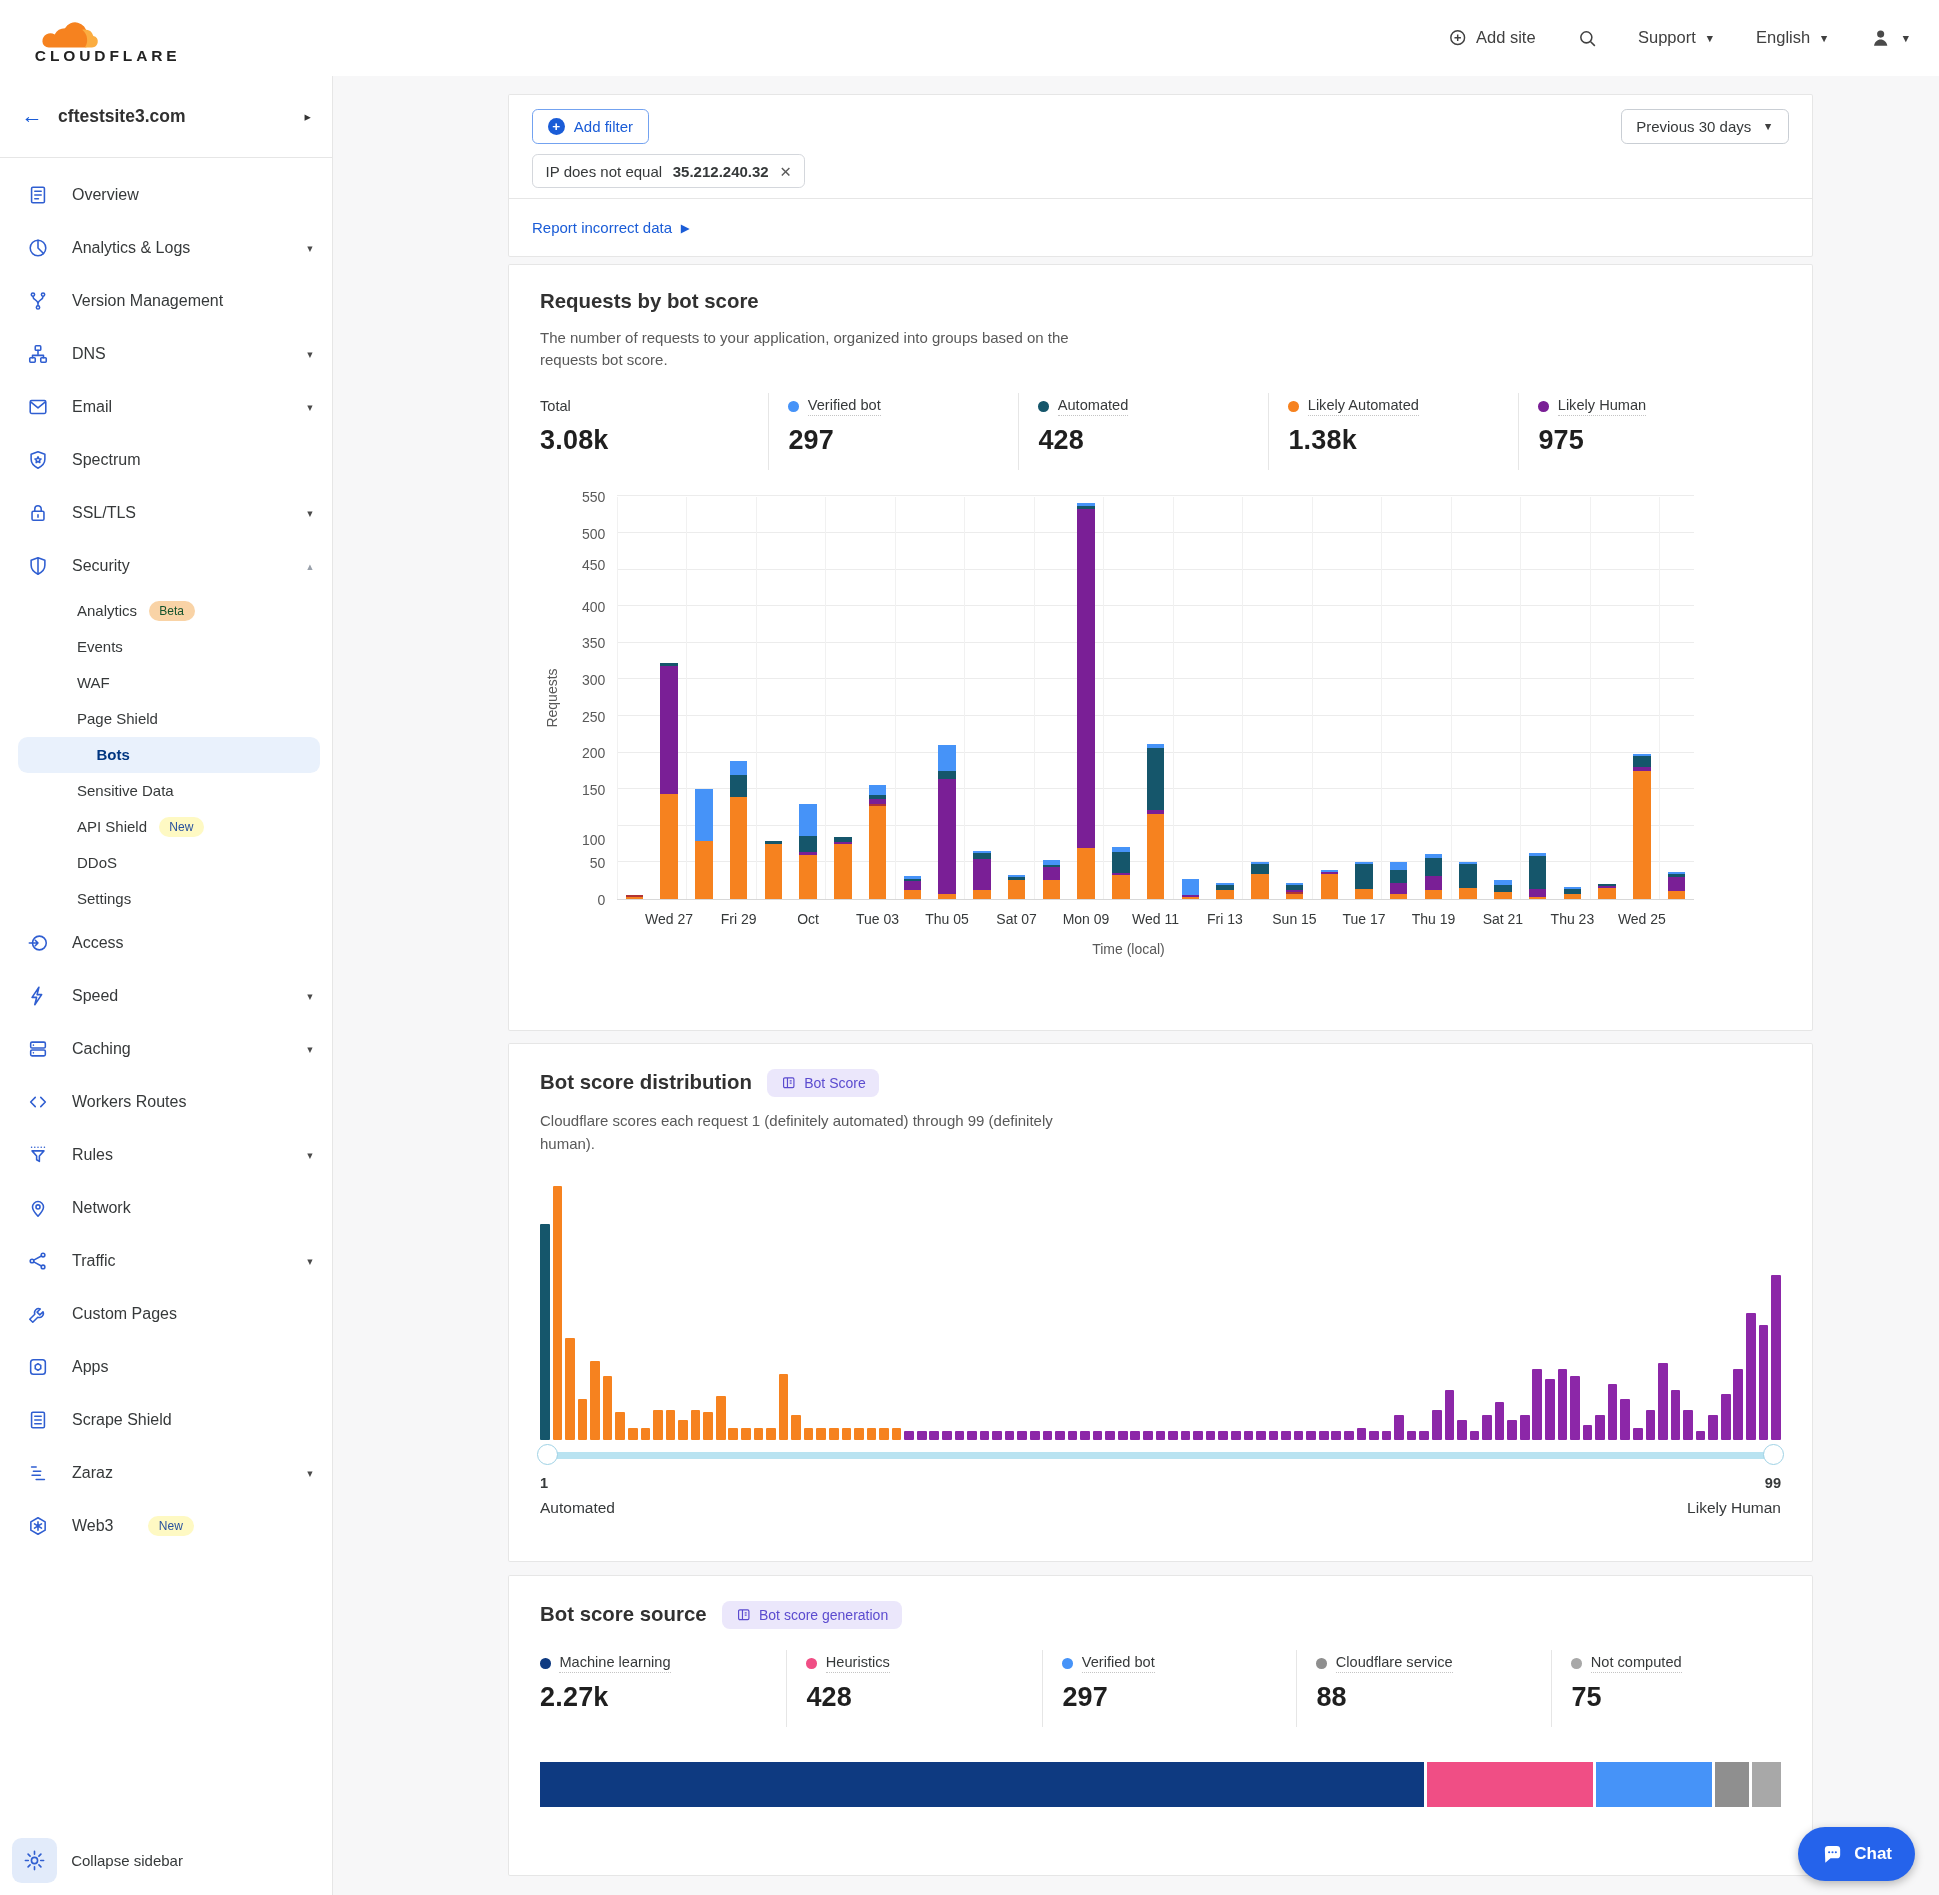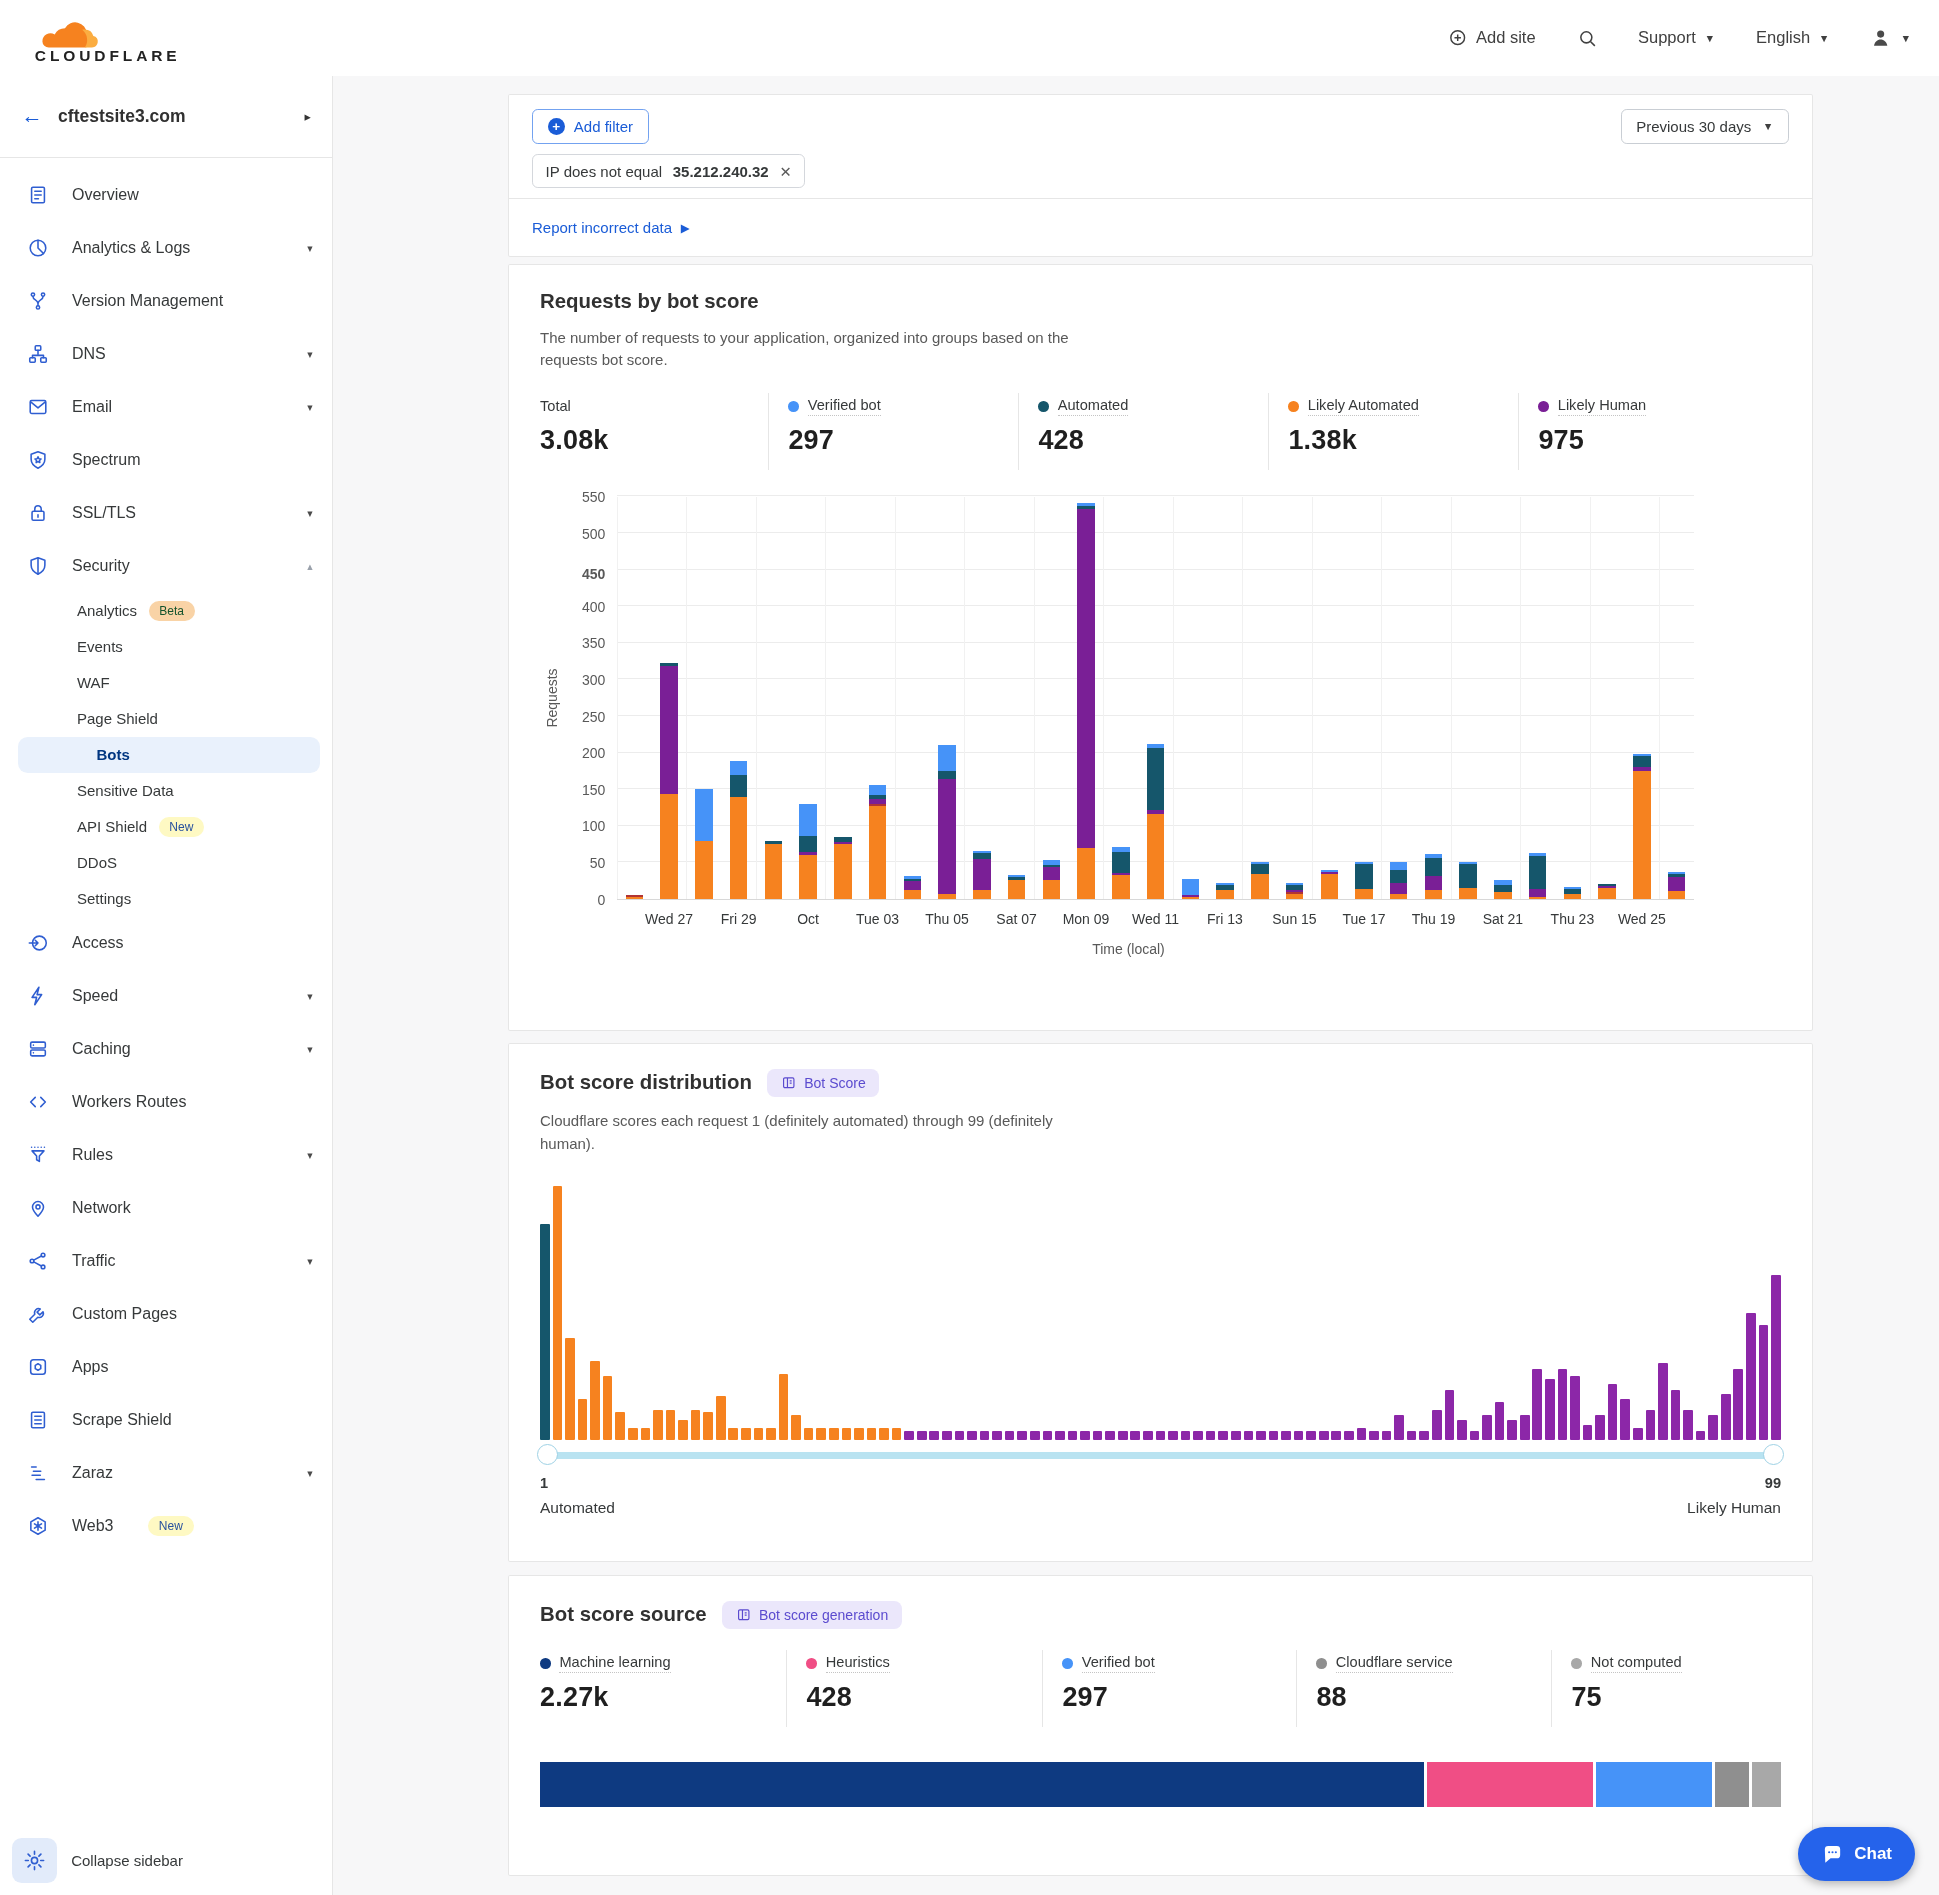--- a/index.html
+++ b/index.html
@@ -444,35 +444,35 @@
     <div class="chart-wrap">
       <div class="y-title">
           <span>Requests</span>
         </div>
       <div class="plot-outer">
         <div class="plot" id="timeline-plot">
             <span class="ytick" style="top: 403px;">0</span>
             <div class="hline" style="bottom: 37px;"></div>
             <span class="ytick" style="top: 366px;">50</span>
             <div class="hline" style="bottom: 73px;"></div>
-            <span class="ytick" style="top: 329px;">100</span>
+            <span class="ytick" style="top: 343px;">100</span>
             <div class="hline" style="bottom: 110px;"></div>
             <span class="ytick" style="top: 293px;">150</span>
             <div class="hline" style="bottom: 146px;"></div>
             <span class="ytick" style="top: 256px;">200</span>
             <div class="hline" style="bottom: 183px;"></div>
             <span class="ytick" style="top: 220px;">250</span>
             <div class="hline" style="bottom: 220px;"></div>
             <span class="ytick" style="top: 183px;">300</span>
             <div class="hline" style="bottom: 256px;"></div>
             <span class="ytick" style="top: 146px;">350</span>
             <div class="hline" style="bottom: 293px;"></div>
             <span class="ytick" style="top: 110px;">400</span>
             <div class="hline" style="bottom: 329px;"></div>
-            <span class="ytick" style="top: 77px; font-weight: bold;">450</span>
+            <span class="ytick" style="top: 68px;">450</span>
             <div class="hline" style="bottom: 366px;"></div>
             <span class="ytick" style="top: 37px;">500</span>
             <div class="hline" style="bottom: 403px;"></div>
             <span class="ytick" style="top: 0px;">550</span>
             <div class="vline" style="left: 0%;"></div>
             <div class="vline" style="left: 6.45161%;"></div>
             <div class="vline" style="left: 12.9032%;"></div>
             <div class="vline" style="left: 19.3548%;"></div>
             <div class="vline" style="left: 25.8065%;"></div>
             <div class="vline" style="left: 32.2581%;"></div>

